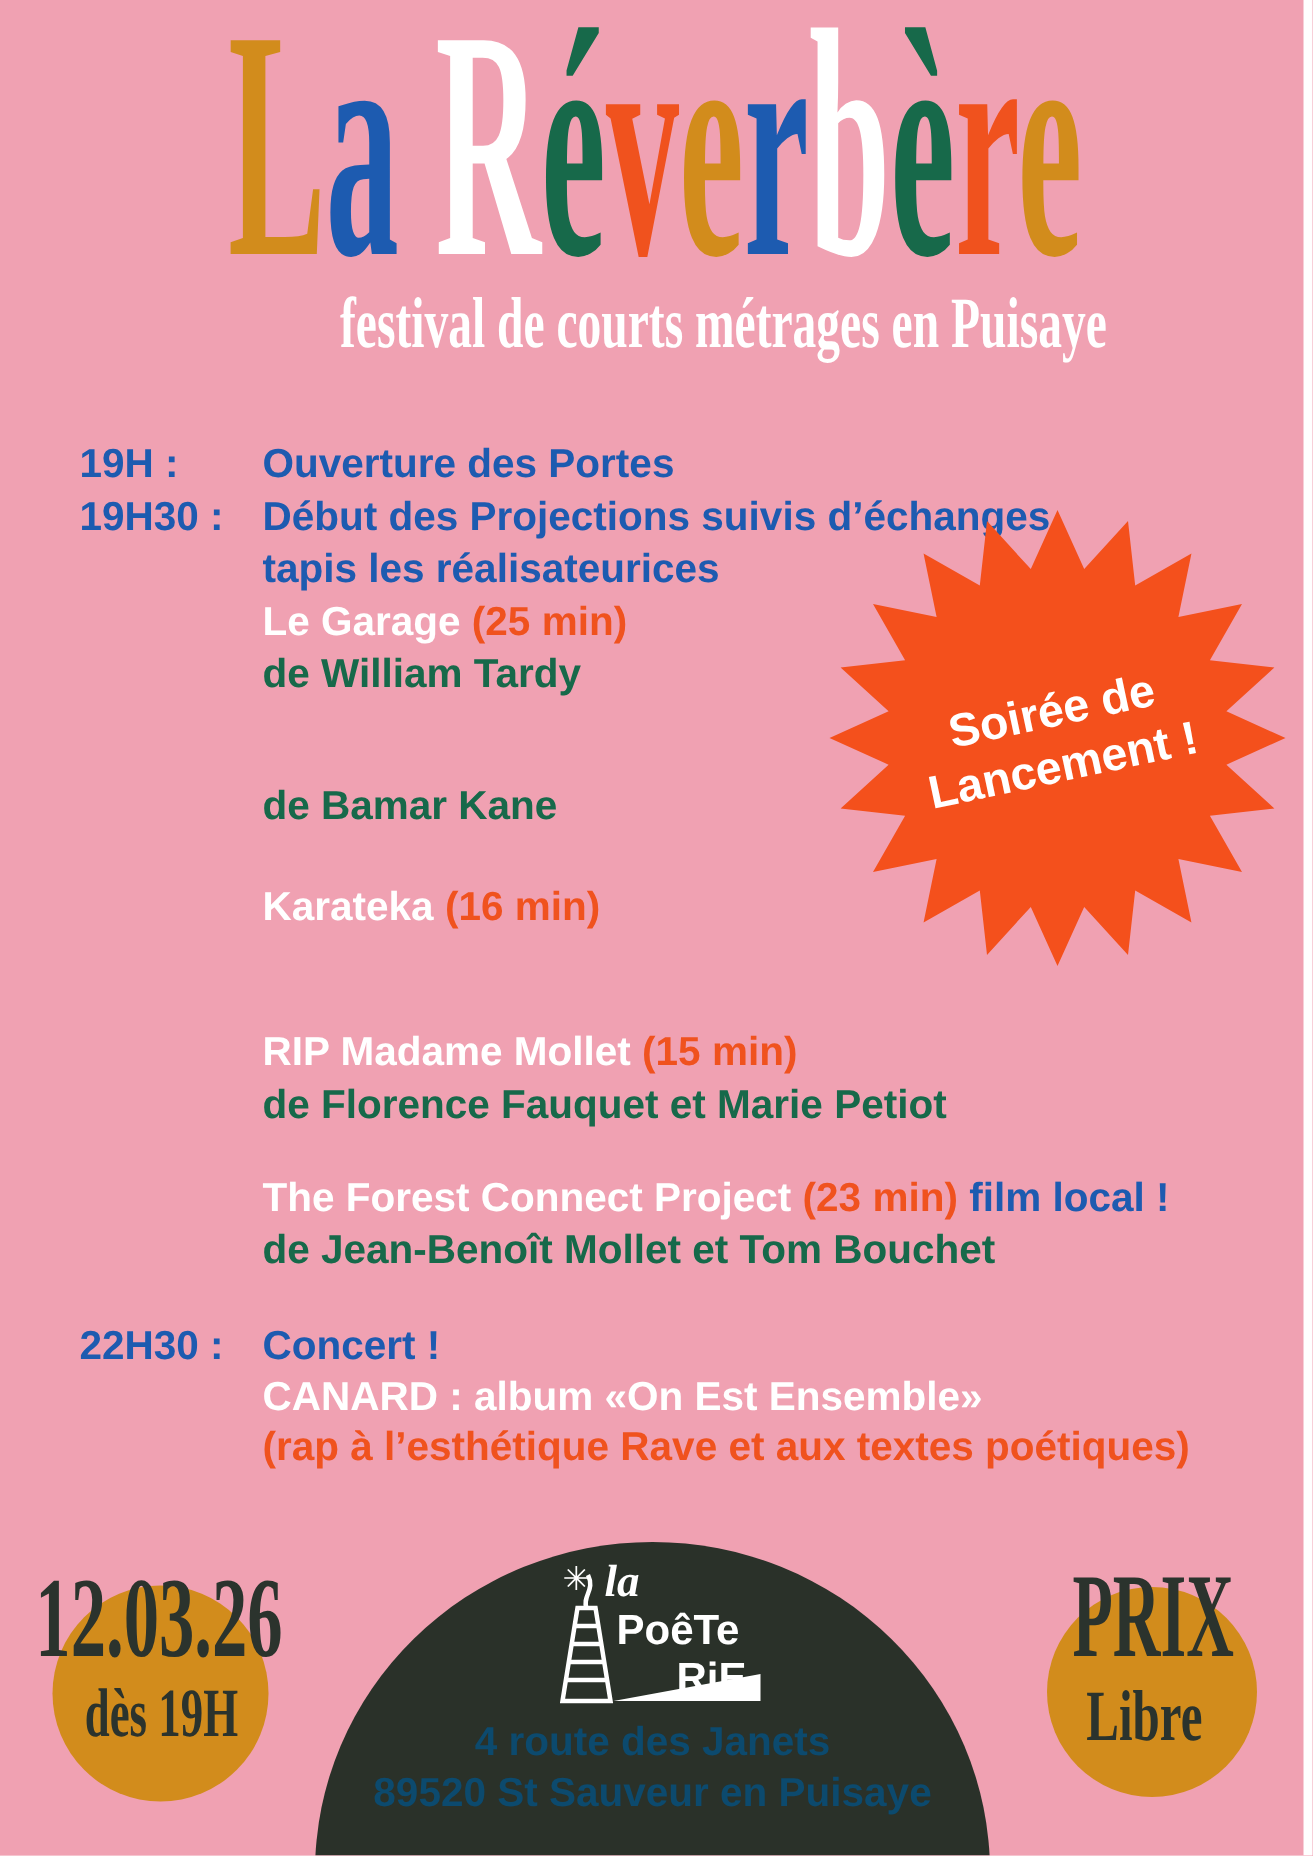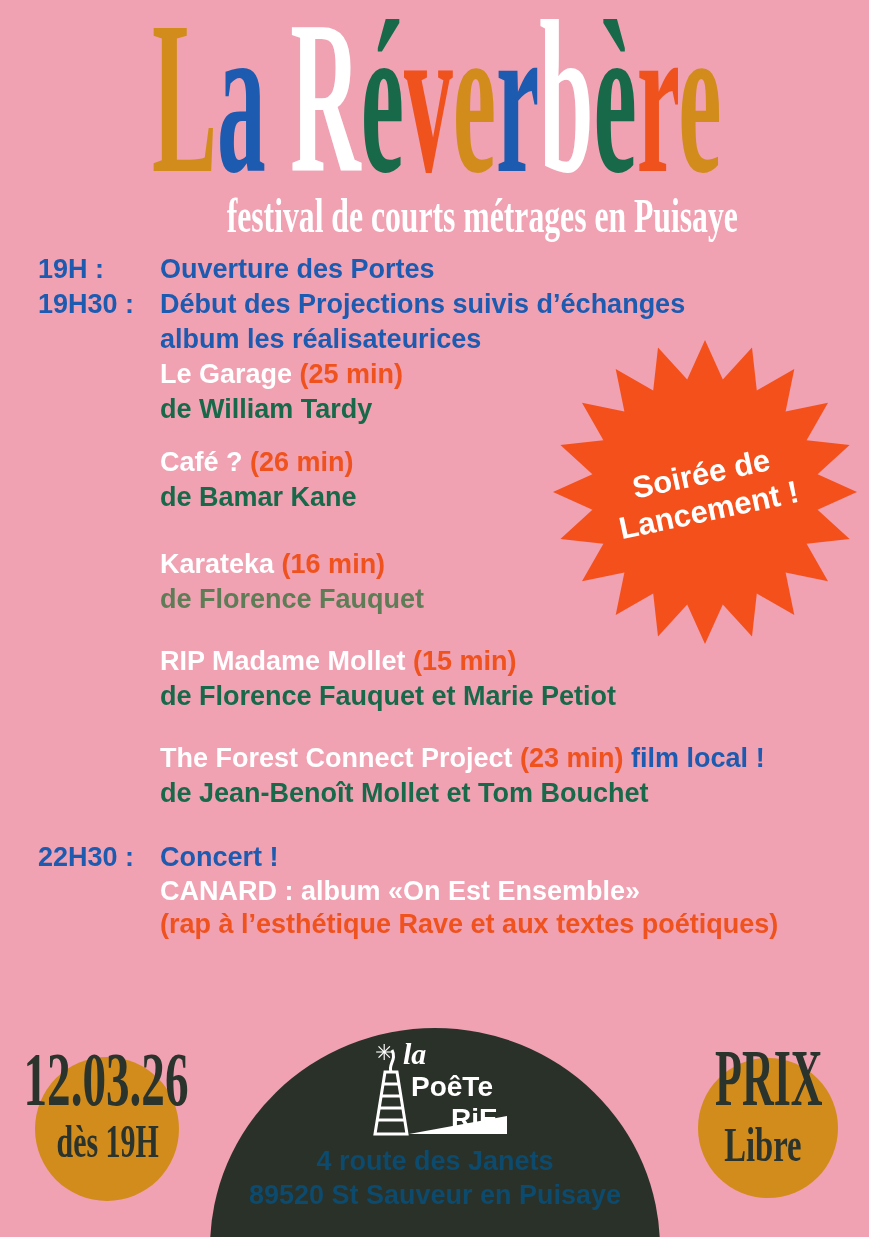--- a/index.html
+++ b/index.html
@@ -8,22 +8,22 @@
   
   .title{position:absolute;top:-12px;left:0;width:100%;text-align:center;
          font-family:"Liberation Serif",serif;font-weight:700;font-size:150px;
          line-height:1;white-space:nowrap;
          transform:scale(0.65,1.45);transform-origin:50% 0;}
   .subtitle{position:absolute;top:188px;left:0;width:100%;text-align:right;
             font-family:"Liberation Serif",serif;font-weight:700;font-size:48px;
             color:#ffffff;white-space:nowrap;}
   .squeeze{display:inline-block;transform-origin:50% 50%;}
   
-  .line{position:absolute;left:160px;font-weight:700;font-size:27px;
-        line-height:35px;white-space:nowrap;}
+  .line{position:absolute;left:175px;font-weight:700;font-size:27px;
+        line-height:35px;white-space:nowrap;margin-top:40px;}
   .time{position:absolute;left:-122px;color:var(--blue);}
   .c-blue{color:var(--blue);} .c-white{color:#ffffff;}
   .c-green{color:var(--green);} .c-olive{color:var(--olive);}
   .c-orange{color:var(--orange);}
   
   .badge{position:absolute;left:550px;top:337px;width:310px;height:310px;}
   .badge svg{position:absolute;inset:0;}
   .badge .badge-text{position:absolute;inset:0;display:flex;flex-direction:column;
         align-items:center;justify-content:center;transform:rotate(-12deg);
         color:#ffffff;font-weight:700;font-size:31px;line-height:37px;text-align:center;}
@@ -59,39 +59,33 @@
     <span class="squeeze" style="transform:scaleX(0.66)">festival de courts métrages en Puisaye</span>
   </div>
 
   <div class="line" style="top:252px">
     <span class="time">19H :</span><span class="c-blue">Ouverture des Portes</span>
   </div>
   <div class="line" style="top:287px">
     <span class="time">19H30 :</span><span class="c-blue">Début des Projections suivis d’échanges</span>
   </div>
   <div class="line" style="top:322px">
-    <span class="c-blue">album les réalisateurices</span>
+    <span class="c-blue">tapis les réalisateurices</span>
   </div>
   <div class="line" style="top:357px">
     <span class="c-white">Le Garage </span><span class="c-orange">(25 min)</span>
   </div>
   <div class="line" style="top:392px">
     <span class="c-green">de William Tardy</span>
   </div>
-  <div class="line" style="top:445px">
-    <span class="c-white">Café ? </span><span class="c-orange">(26 min)</span>
-  </div>
   <div class="line" style="top:480px">
     <span class="c-green">de Bamar Kane</span>
   </div>
   <div class="line" style="top:547px">
     <span class="c-white">Karateka </span><span class="c-orange">(16 min)</span>
-  </div>
-  <div class="line" style="top:582px">
-    <span class="c-olive">de Florence Fauquet</span>
   </div>
   <div class="line" style="top:644px">
     <span class="c-white">RIP Madame Mollet </span><span class="c-orange">(15 min)</span>
   </div>
   <div class="line" style="top:679px">
     <span class="c-green">de Florence Fauquet et Marie Petiot</span>
   </div>
   <div class="line" style="top:741px">
     <span class="c-white">The Forest Connect Project </span><span class="c-orange">(23 min) </span><span class="c-blue">film local !</span>
   </div>

